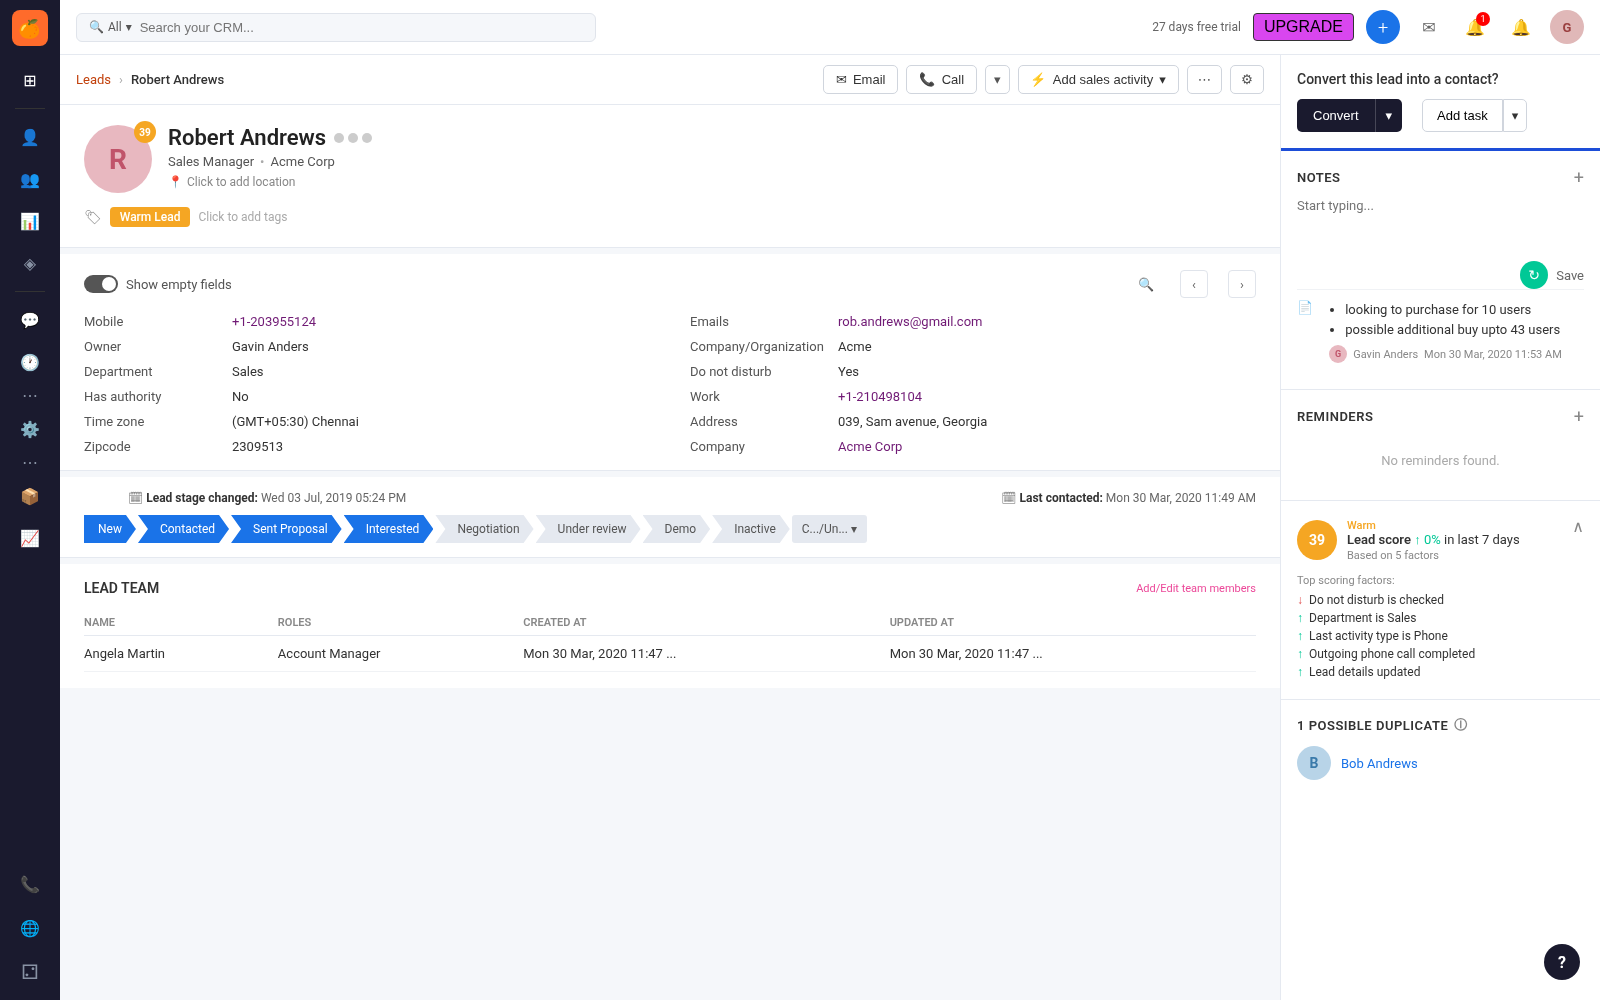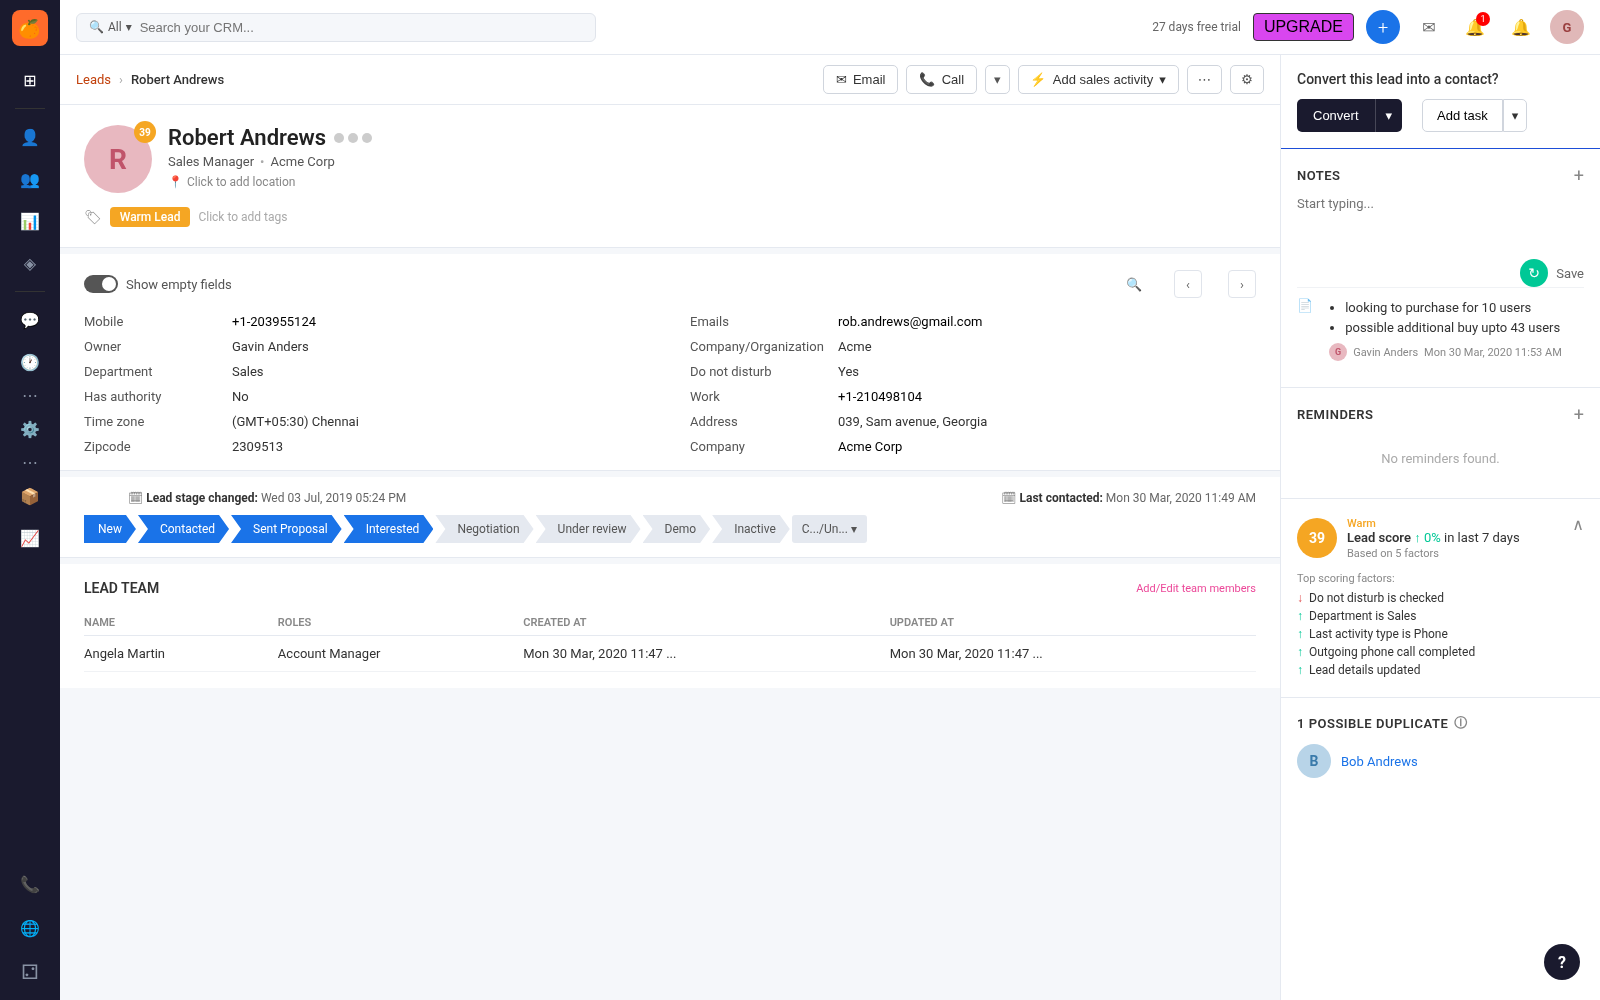--- a/index.html
+++ b/index.html
@@ -59,29 +59,29 @@
     .profile-subtitle { color: #555; font-size: 13px; display: flex; align-items: center; gap: 6px; }
     .separator-dot { color: #aaa; }
     .profile-location { color: #888; font-size: 12px; display: flex; align-items: center; gap: 4px; margin-top: 6px; cursor: pointer; }
     .tags-row { display: flex; align-items: center; gap: 8px; margin-top: 10px; }
     .tag-icon { color: #888; font-size: 14px; }
     .tag-warm { background: #f5a623; color: white; padding: 3px 10px; border-radius: 4px; font-size: 12px; font-weight: 500; }
     .tag-add { color: #aaa; font-size: 12px; cursor: pointer; }
 
     
     .fields-section { background: white; padding: 16px 24px; margin-top: 6px; border-bottom: 1px solid #e5e9f0; }
-    .fields-header { display: flex; align-items: center; justify-content: flex-end; gap: 26px; margin-bottom: 16px; }
+    .fields-header { display: flex; align-items: center; justify-content: flex-end; gap: 20px; margin-bottom: 16px; }
     .toggle-label { display: flex; align-items: center; gap: 8px; font-size: 13px; color: #555; }
     .toggle { width: 34px; height: 18px; background: #555; border-radius: 9px; position: relative; cursor: pointer; }
     .toggle-knob { width: 14px; height: 14px; background: white; border-radius: 50%; position: absolute; top: 2px; right: 2px; }
     .fields-grid { display: grid; grid-template-columns: 1fr 1fr; gap: 14px 40px; }
     .field-row { display: flex; align-items: baseline; gap: 8px; }
     .field-label { color: #555; font-size: 13px; width: 140px; flex-shrink: 0; }
     .field-value { color: #333; font-size: 13px; }
-    .field-value.link { color: #000000; cursor: pointer; }
+    .field-value.link { color: #701a75; cursor: pointer; }
     .search-icon-btn { width: 28px; height: 28px; display: flex; align-items: center; justify-content: center; color: #666; cursor: pointer; }
     .nav-btn { width: 28px; height: 28px; display: flex; align-items: center; justify-content: center; color: #666; cursor: pointer; border: 1px solid #e0e4eb; border-radius: 4px; }
 
     
     .stage-section { background: white; padding: 14px 24px; margin-top: 6px; border-bottom: 1px solid #e5e9f0; }
     .stage-meta { display: flex; justify-content: space-between; align-items: center; margin-bottom: 10px; font-size: 12px; color: #666; margin-left: 44px; }
     .stage-meta span strong { color: #333; }
     .stage-pipeline { display: flex; align-items: center; gap: 0; }
     .stage-item { padding: 7px 14px 7px 22px; font-size: 12px; cursor: pointer; position: relative; clip-path: polygon(0 0, calc(100% - 10px) 0, 100% 50%, calc(100% - 10px) 100%, 0 100%, 10px 50%); margin-right: 2px; }
     .stage-item:first-child { clip-path: polygon(0 0, calc(100% - 10px) 0, 100% 50%, calc(100% - 10px) 100%, 0 100%); padding-left: 14px; }
@@ -96,21 +96,21 @@
     .team-title { font-size: 14px; font-weight: 600; color: #333; }
     .team-add-link { color: #ec4899; font-size: 11px; cursor: pointer; margin-left: 20px; }
     .team-table { width: 100%; border-collapse: collapse; }
     .team-table th { text-align: left; color: #888; font-size: 11px; font-weight: 600; padding: 6px 0; border-bottom: 1px solid #e5e9f0; text-transform: uppercase; }
     .team-table td { padding: 10px 0; border-bottom: 1px solid #f0f2f5; font-size: 13px; color: #333; }
 
     
     .right-panel { width: 320px; background: white; border-left: 1px solid #e5e9f0; overflow-y: auto; flex-shrink: 0; }
 
     
-    .convert-section { padding: 16px; border-bottom: 1px solid #1d4ed8; }
+    .convert-section { padding: 16px; border-bottom: 3px solid #1d4ed8; }
     .convert-title { font-size: 14px; font-weight: 500; color: #333; margin-bottom: 12px; }
     .convert-actions { display: flex; gap: 20px; }
     .convert-btn { background: #1a1a2e; color: white; border: none; border-radius: 5px 0 0 5px; padding: 8px 16px; font-size: 13px; cursor: pointer; font-weight: 500; }
     .convert-dropdown { background: #1a1a2e; color: white; border: none; border-radius: 0 5px 5px 0; padding: 8px 10px; font-size: 13px; cursor: pointer; border-left: 1px solid rgba(255,255,255,0.2); }
     .add-task-btn { background: white; color: #000000; border: 1px solid #d0d5dd; border-radius: 5px 0 0 5px; padding: 8px 14px; font-size: 13px; cursor: pointer; }
     .add-task-dropdown { background: white; color: #333; border: 1px solid #d0d5dd; border-radius: 0 5px 5px 0; padding: 8px 8px; font-size: 13px; cursor: pointer; border-left: 1px solid #d0d5dd; }
 
     
     .notes-section { padding: 16px; border-bottom: 1px solid #e5e9f0; }
     .section-header { display: flex; align-items: center; justify-content: space-between; margin-bottom: 10px; }

